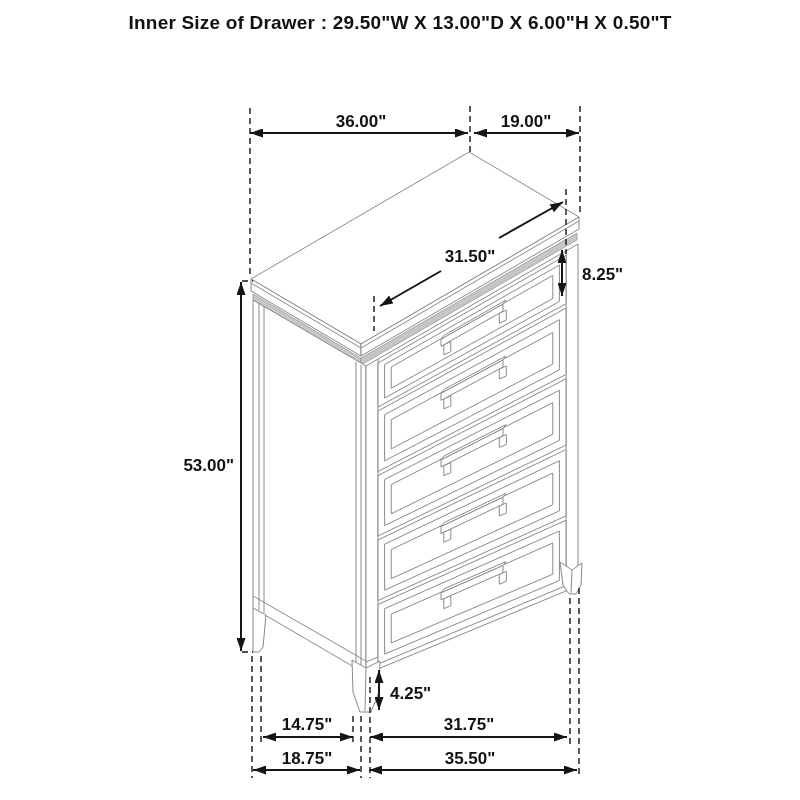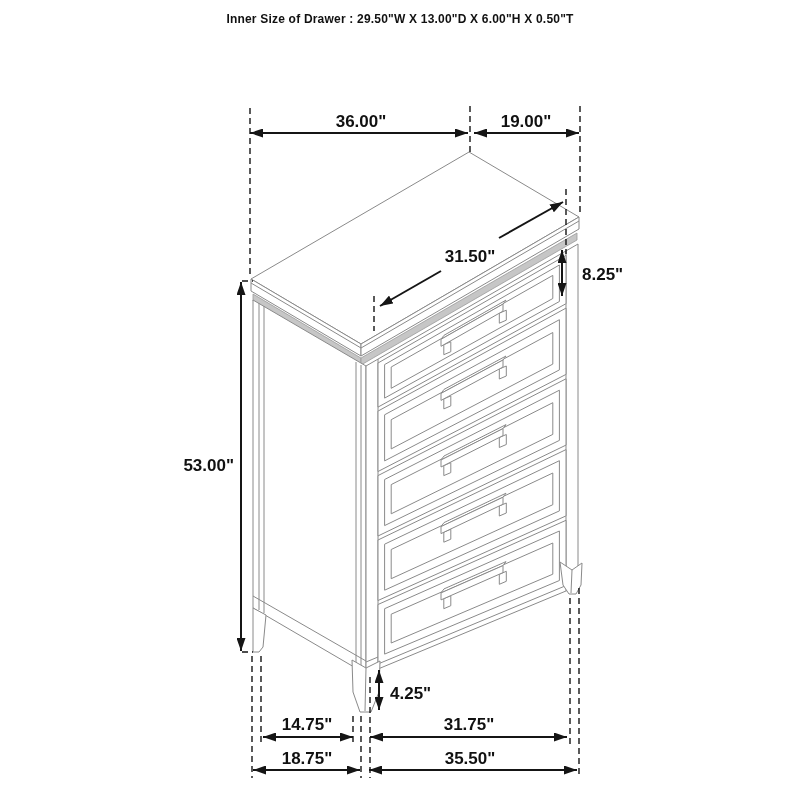--- a/index.html
+++ b/index.html
@@ -1,19 +1,19 @@
 <!DOCTYPE html>
 <html><head>
 <meta charset="utf-8">
 <style>
   html,body{margin:0;padding:0;background:#ffffff;}
   #stage{position:relative;width:800px;height:800px;background:#fff;overflow:hidden;
          font-family:"Liberation Sans",sans-serif;}
   #title{position:absolute;top:12px;left:0;width:800px;text-align:center;
-         font-size:12px;font-weight:bold;color:#111;letter-spacing:0.2px;}
+         font-size:19px;font-weight:bold;color:#111;letter-spacing:0.2px;}
   svg{position:absolute;top:0;left:0;}
   .furn{fill:#ffffff;stroke:#8a8a8a;stroke-width:1;stroke-linejoin:round;}
   .fline{fill:none;stroke:#8a8a8a;stroke-width:1;}
   .mold{fill:#c6c6c6;stroke:#9a9a9a;stroke-width:0.8;stroke-linejoin:round;}
   #drawers path{fill:#ffffff;stroke:#8a8a8a;stroke-width:1;stroke-linejoin:round;}
   .dim{stroke:#151515;stroke-width:2;fill:none;}
   .ext{stroke:#151515;stroke-width:1.4;stroke-dasharray:6 4;fill:none;}
   .dlab{font-family:"Liberation Sans",sans-serif;font-size:17px;font-weight:bold;fill:#111;}
 </style>
 </head>

